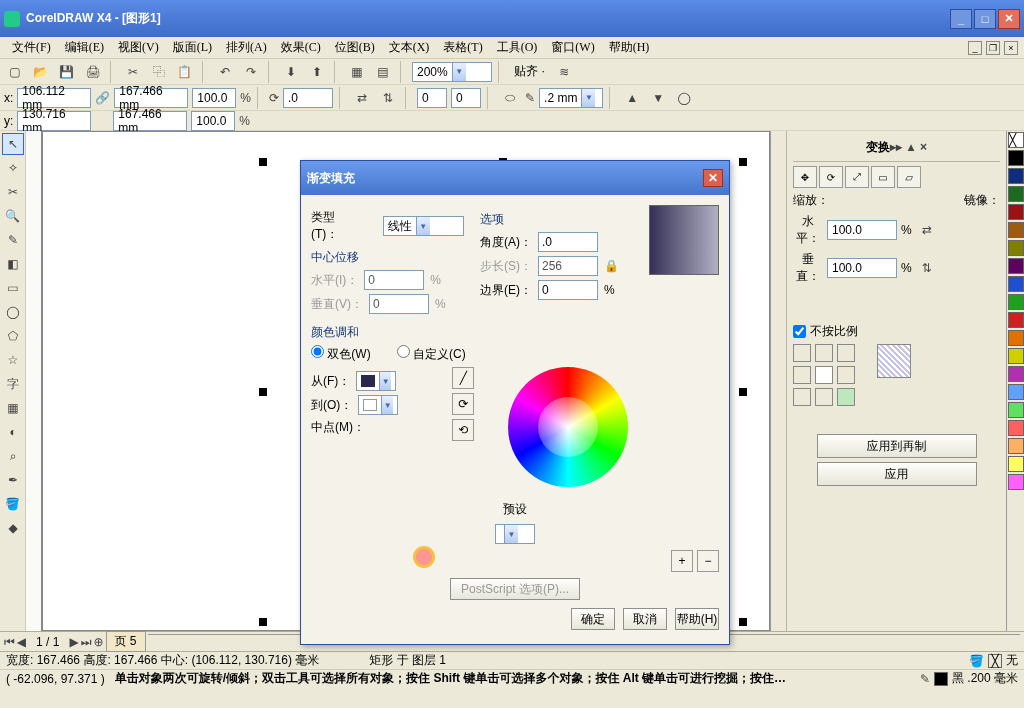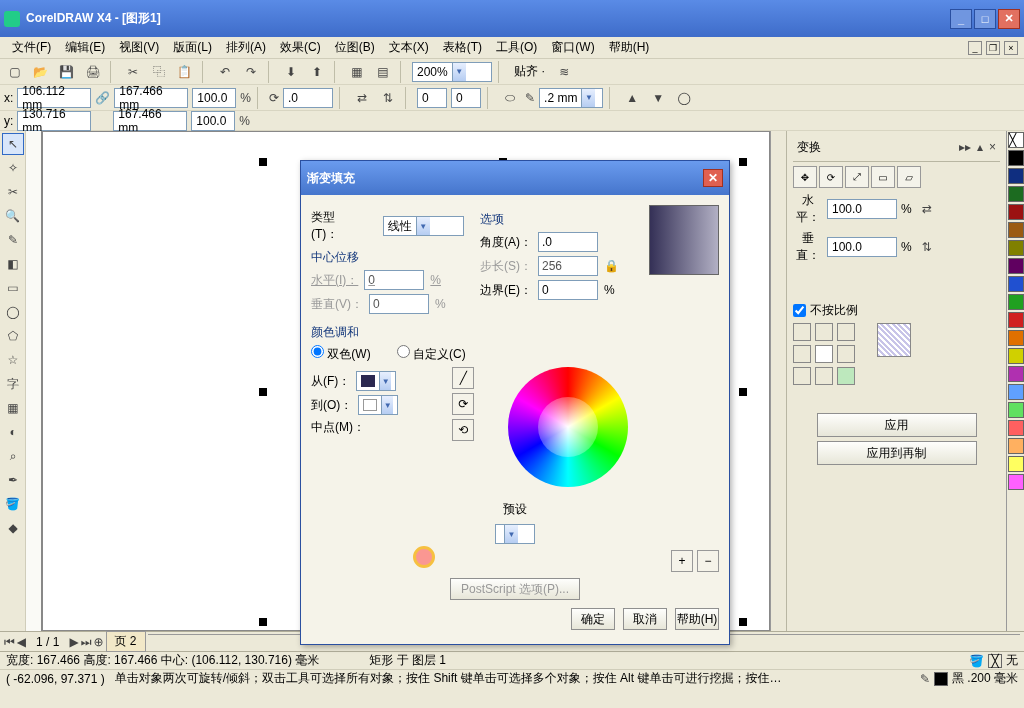--- a/index.html
+++ b/index.html
@@ -8,21 +8,21 @@
 
 .titlebar { height:37px; background:linear-gradient(#5A8BE6,#3E6CC9); display:flex; align-items:center; padding:0 4px; color:#fff; }
 .titlebar .app-icon { width:16px; height:16px; background:#2C8; border-radius:3px; margin-right:6px; }
 .titlebar .title { flex:1; color:#fff; font-weight:bold; }
 .winbtns { display:flex; gap:2px; }
 .winbtn { width:22px; height:20px; background:#7096E0; border:1px solid #2A4FA0; display:flex; align-items:center; justify-content:center; color:#fff; font-weight:bold; font-size:11px; }
 .winbtn.close { background:#E27060; border-color:#A03020; }
 
 
 .menubar { height:22px; background:#ECE9D8; display:flex; align-items:center; padding:0 6px; gap:2px; border-bottom:1px solid #D0CDBA; }
-.menu-item { padding:2px 6px; }
+.menu-item { padding:2px 6px;font-family:Liberation Serif, serif; }
 .mdi-btns { margin-left:auto; display:flex; gap:4px; }
 .mdibtn { width:14px; height:14px; border:1px solid #888; font-size:9px; display:flex; align-items:center; justify-content:center; }
 
 
 .toolbar { height:26px; background:#ECE9D8; display:flex; align-items:center; padding:0 4px; gap:4px; border-bottom:1px solid #D8D5C2; }
 .tbtn { width:22px; height:22px; border:1px solid transparent; display:flex; align-items:center; justify-content:center; }
 .tsep { width:6px; height:22px; border-left:1px solid #BFBDA8; margin:0 2px; }
 .combo { height:20px; border:1px solid #7F9DB9; background:#fff; padding:0 4px; display:flex; align-items:center; }
 .combo .drop { width:14px; background:linear-gradient(#E7EFFE,#B6CDF2); border-left:1px solid #7F9DB9; display:flex; align-items:center; justify-content:center; color:#4169B0; font-size:8px; margin-left:4px; height:18px; }
 .numfield { border:1px solid #7F9DB9; background:#fff; height:20px; padding:0 4px; display:flex; align-items:center; }
@@ -36,21 +36,21 @@
 .ruler-h { height:16px; background:#FAFAF6; border-bottom:1px solid #888; display:flex; align-items:center; font-size:9px; color:#333; overflow:hidden; padding-left:16px; }
 .ruler-h .tick { width:60px; text-align:center; border-right:1px solid #999; height:100%; }
 .ruler-v { width:16px; background:#FAFAF6; border-right:1px solid #888; writing-mode:vertical-lr; font-size:9px; }
 .canvas-body { flex:1; display:flex; }
 .canvas { flex:1; background:#fff; position:relative; border:1px solid #888; }
 .sel-rect { position:absolute; left:220px; top:30px; width:480px; height:460px; }
 .handle { width:8px; height:8px; background:#000; position:absolute; }
 
 
 .docker { width:220px; background:#ECE9D8; border-left:1px solid #B8B6A2; padding:6px; }
-.docker-title { display:flex; justify-content:space-between; align-items:center; height:20px; padding:0 4px; }
+.docker-title { display:flex; justify-content:center; align-items:center; height:20px; padding:0 4px;font-weight:bold; }
 .docker hr { border:none; border-top:1px solid #B8B6A2; margin:4px 0; }
 .tab-icons { display:flex; gap:2px; margin:4px 0; }
 .tab-icons .ic { width:24px; height:22px; border:1px solid #999; background:#F4F3EA; display:flex; align-items:center; justify-content:center; font-size:10px; }
 .form-row { display:flex; align-items:center; gap:4px; margin:4px 0; }
 .form-row label { width:30px;text-align:center; }
 .docker-btn { width:160px; height:24px; margin:4px auto; border:1px solid #8F8F8F; background:linear-gradient(#FEFEFC,#E7E6D8); display:flex; align-items:center; justify-content:center; }
 .grid9 { display:grid; grid-template-columns:repeat(3,18px); gap:4px; }
 .grid9 .cell { width:18px; height:18px; border:1px solid #888; }
 .grid9 .cell.on { background:#fff; }
 .anchor { width:34px; height:34px; background:repeating-linear-gradient(45deg,#C8C4E8,#C8C4E8 2px,#fff 2px,#fff 4px); border:1px solid #888; }
@@ -326,20 +326,24 @@
     </div>
     <hr>
     <div class="tab-icons">
       <div class="ic">✥</div>
       <div class="ic">⟳</div>
       <div class="ic">⤢</div>
       <div class="ic">▭</div>
       <div class="ic">▱</div>
     </div>
     <div class="form-row">
+      <span>缩放：</span>
+      <span style="margin-left:auto;">镜像：</span>
+    </div>
+    <div class="form-row">
       <label>水平：</label>
       <div class="numfield" style="width:70px;">
           <span>100.0</span>
         </div>
       <span>%</span>
       <div class="tbtn">
           <span class="ico">⇄</span>
         </div>
     </div>
     <div class="form-row">
@@ -367,24 +371,24 @@
           <div class="cell"></div>
         <div class="cell"></div>
           <div class="cell"></div>
           <div class="cell on" style="background:#BDE8BD;"></div>
       </div>
       <div style="width:14px;"></div>
       <div class="anchor"></div>
     </div>
     <div style="height:20px;"></div>
     <div class="docker-btn">
+        <span>应用到再制</span>
+      </div>
+    <div class="docker-btn">
         <span>应用</span>
-      </div>
-    <div class="docker-btn">
-        <span>应用到再制</span>
       </div>
   </div>
 
   <div class="palette">
     <div class="swatch" style="background:#fff;position:relative;">╳</div>
     <div class="swatch" style="background:#000;"></div>
     <div class="swatch" style="background:#0F2E80;"></div>
     <div class="swatch" style="background:#1C6B20;"></div>
     <div class="swatch" style="background:#9B1212;"></div>
     <div class="swatch" style="background:#9B5B12;"></div>
@@ -405,36 +409,36 @@
   </div>
 </div>
 
 <div class="page-tabs">
   <span class="ico">⏮</span>
   <span class="ico">◀</span>
   <span style="padding:0 8px;">1 / 1</span>
   <span class="ico">▶</span>
   <span class="ico">⏭</span>
   <span class="ico">⊕</span>
-  <div class="pagetab"><span>页 2</span></div>
+  <div class="pagetab"><span>页 5</span></div>
   <div style="flex:1;height:16px;background:#ECE9D8;border-top:1px solid #999;"></div>
 </div>
 
 <div class="statusbar">
   <span>宽度: 167.466  高度: 167.466  中心: (106.112, 130.716)  毫米</span>
   <span style="margin-left:40px;">矩形 于 图层 1</span>
   <span style="margin-left:auto;display:flex;align-items:center;gap:4px;">
     <span class="ico">🪣</span>
     <span style="width:14px;height:14px;border:1px solid #666;display:inline-flex;align-items:center;justify-content:center;">╳</span>
     <span>无</span>
   </span>
 </div>
 <div class="statusbar2">
   <span>( -62.096, 97.371 )</span>
-  <span style="flex:1;overflow:hidden;text-overflow:ellipsis;white-space:nowrap;">单击对象两次可旋转/倾斜；双击工具可选择所有对象；按住 Shift 键单击可选择多个对象；按住 Alt 键单击可进行挖掘；按住…</span>
+  <span style="flex:1;overflow:hidden;text-overflow:ellipsis;white-space:nowrap;font-weight:bold;">单击对象两次可旋转/倾斜；双击工具可选择所有对象；按住 Shift 键单击可选择多个对象；按住 Alt 键单击可进行挖掘；按住…</span>
   <span style="display:flex;align-items:center;gap:4px;">
     <span class="ico">✎</span>
     <span style="width:14px;height:14px;background:#000;border:1px solid #666;"></span>
     <span>黑  .200 毫米</span>
   </span>
 </div>
 
 <div class="dialog">
   <div class="dlg-title">
     <span>渐变填充</span>
@@ -444,21 +448,21 @@
     <div style="display:flex;gap:16px;">
       <div style="flex:1;">
         <div class="dlg-row">
           <span>类型(T)：</span>
           <div class="combo" style="width:90px;margin-left:20px;">
             <span>线性</span>
             <div class="drop">▼</div>
           </div>
         </div>
         <div class="group-title">中心位移</div>
-        <div class="dlg-row" style="color:#999;text-decoration:underline;">
+        <div class="dlg-row" style="color:#999;">
           <span>水平(I)：</span>
           <input class="dlg-input" disabled="" value="0" style="">
             <span>%</span>
         </div>
         <div class="dlg-row" style="color:#999;">
           <span>垂直(V)：</span>
           <input class="dlg-input" disabled="" value="0" style="">
             <span>%</span>
         </div>
       </div>

